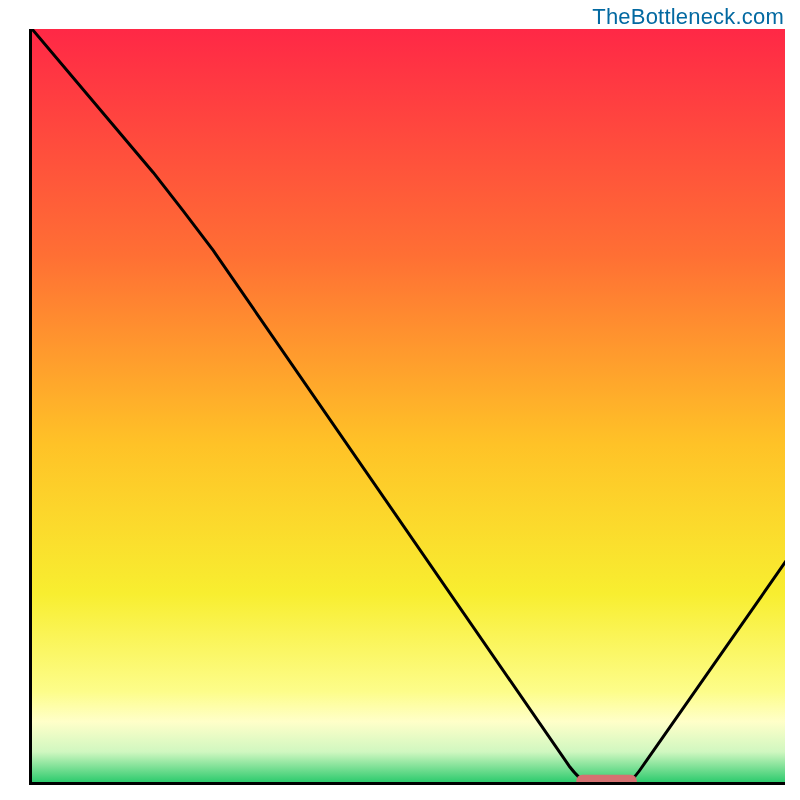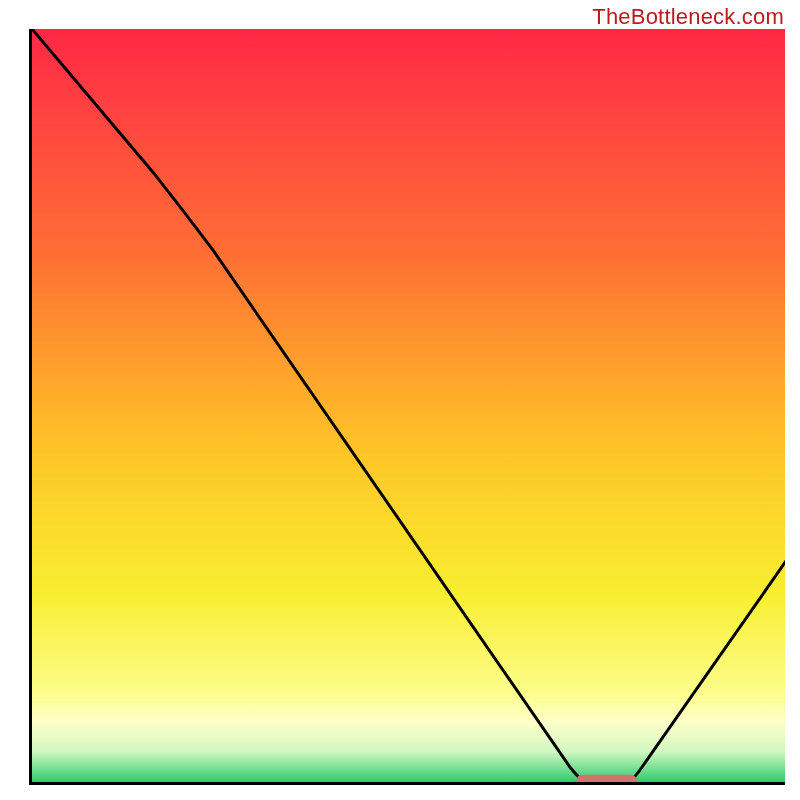--- a/index.html
+++ b/index.html
@@ -2,21 +2,21 @@
 <html><head>
 <meta charset="utf-8">
 <style>
   * { margin: 0; padding: 0; box-sizing: border-box; }
   body { width: 800px; height: 800px; overflow: hidden; font-family: Arial, sans-serif; background: #fff; }
   .container { position: relative; width: 800px; height: 800px; }
   .attribution {
     position: absolute;
     top: 4px;
     right: 16px;
-    color: #b91c1c;
+    color: #0369a1;
     font-size: 22px;
     font-weight: 400;
     letter-spacing: 0.2px;
   }
   .plot-area {
     position: absolute;
     left: 29px;
     top: 29px;
     width: 756px;
     height: 756px;

